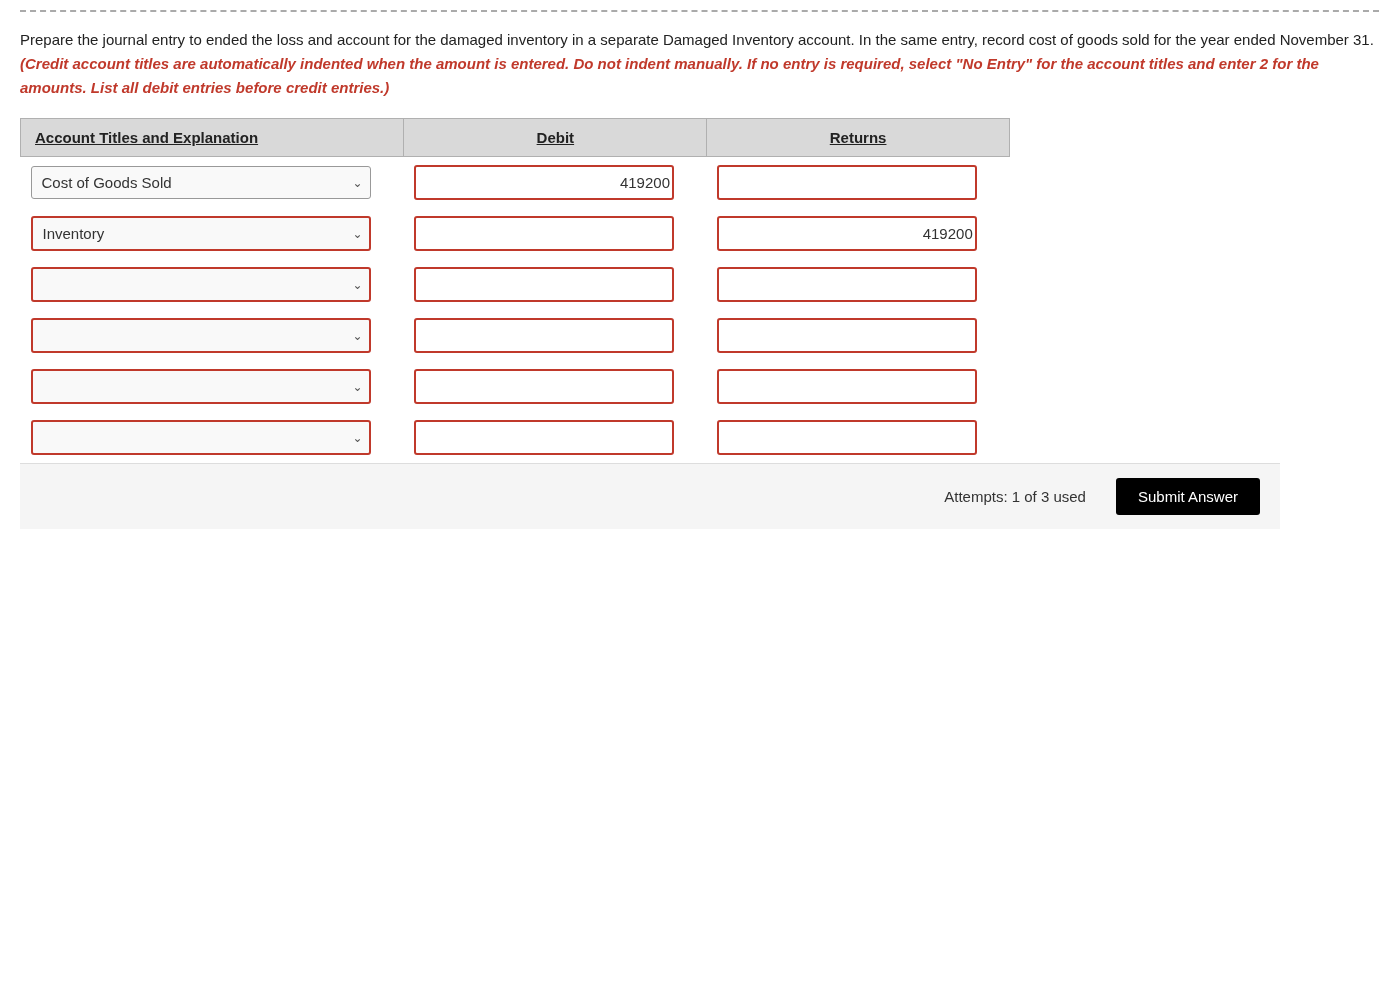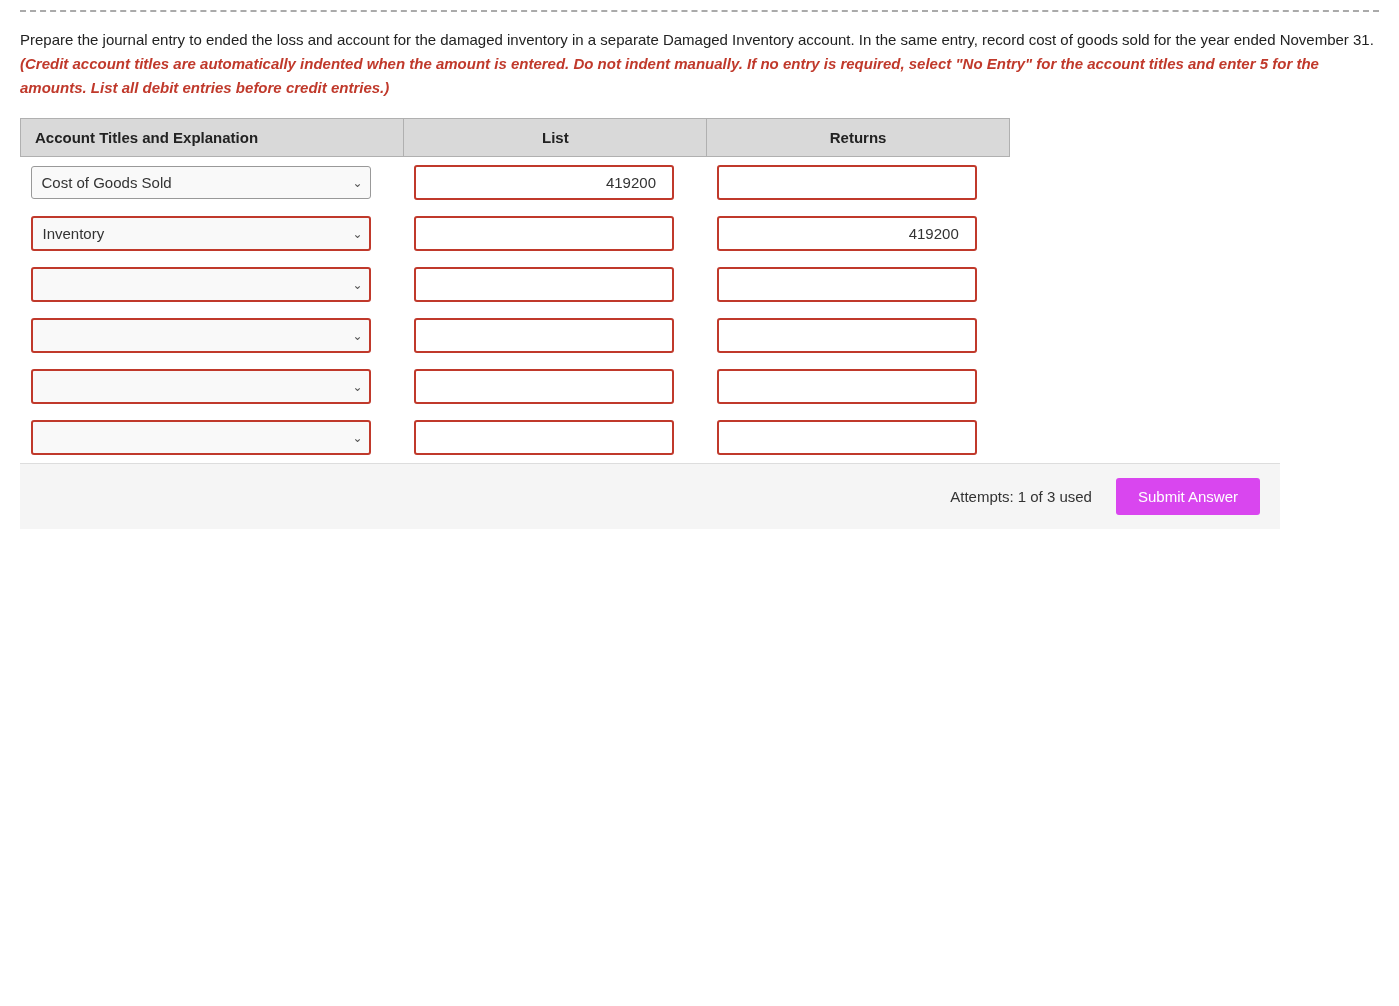--- a/index.html
+++ b/index.html
@@ -25,20 +25,21 @@
     .instructions .red-italic {
       color: #c0392b;
       font-style: italic;
       font-weight: bold;
     }
 
     .journal-table {
       width: 990px;
       border-collapse: collapse;
       margin-bottom: 0;
+      text-decoration: underline;
     }
 
     .journal-table thead tr {
       background: #d9d9d9;
     }
 
     .journal-table thead th {
       padding: 10px 14px;
       font-weight: bold;
       font-size: 15px;
@@ -101,21 +102,21 @@
       right: 8px;
       top: 50%;
       transform: translateY(-50%);
       pointer-events: none;
       color: #555;
       font-size: 12px;
     }
 
     .amount-input {
       width: 260px;
-      padding: 7px 16px;
+      padding: 7px 2px;
       border: 2px solid #c0392b;
       border-radius: 3px;
       font-size: 15px;
       text-align: right;
       background: #fff;
       color: #333;
       outline: none;
     }
 
     
@@ -144,31 +145,31 @@
 
     
     .bottom-bar {
       width: 1260px;
       background: #f5f5f5;
       border-top: 1px solid #ddd;
       padding: 14px 20px;
       display: flex;
       justify-content: flex-end;
       align-items: center;
-      gap: 24px;
+      gap: 30px;
       margin-top: 0;
     }
 
     .attempts-text {
       font-size: 15px;
       color: #333;
     }
 
     .submit-btn {
-      background: #d946ef;
+      background: #000000;
       color: #fff;
       border: none;
       padding: 10px 22px;
       font-size: 15px;
       border-radius: 3px;
       cursor: pointer;
       font-weight: 500;
     }
 
     .table-wrapper {
@@ -177,29 +178,29 @@
   </style>
 </head>
 <body>
 
 <div class="top-border"></div>
 
 <div class="instructions">
   <span>Prepare the journal entry to ended the loss and account for the damaged inventory in a separate Damaged Inventory account. In</span>
   <span>the same entry, record cost of goods sold for the year ended November 31.</span>
   <br>
-  <span class="red-italic">(Credit account titles are automatically indented when the amount is entered. Do not indent manually. If no entry is required, select "No Entry" for the account titles and enter 5 for the amounts. List all debit entries before credit entries.)</span>
+  <span class="red-italic">(Credit account titles are automatically indented when the amount is entered. Do not indent manually. If no entry is required, select "No Entry" for the account titles and enter 2 for the amounts. List all debit entries before credit entries.)</span>
 </div>
 
 <div class="table-wrapper">
   <table class="journal-table">
     <thead>
       <tr>
         <th>Account Titles and Explanation</th>
-        <th>List</th>
+        <th>Debit</th>
         <th>Returns</th>
       </tr>
     </thead>
     <tbody>
 
       <tr>
         <td>
           <div class="account-select-wrapper">
             <select class="account-select has-value">
               <option value="Cost of Goods Sold">Cost of Goods Sold</option>

